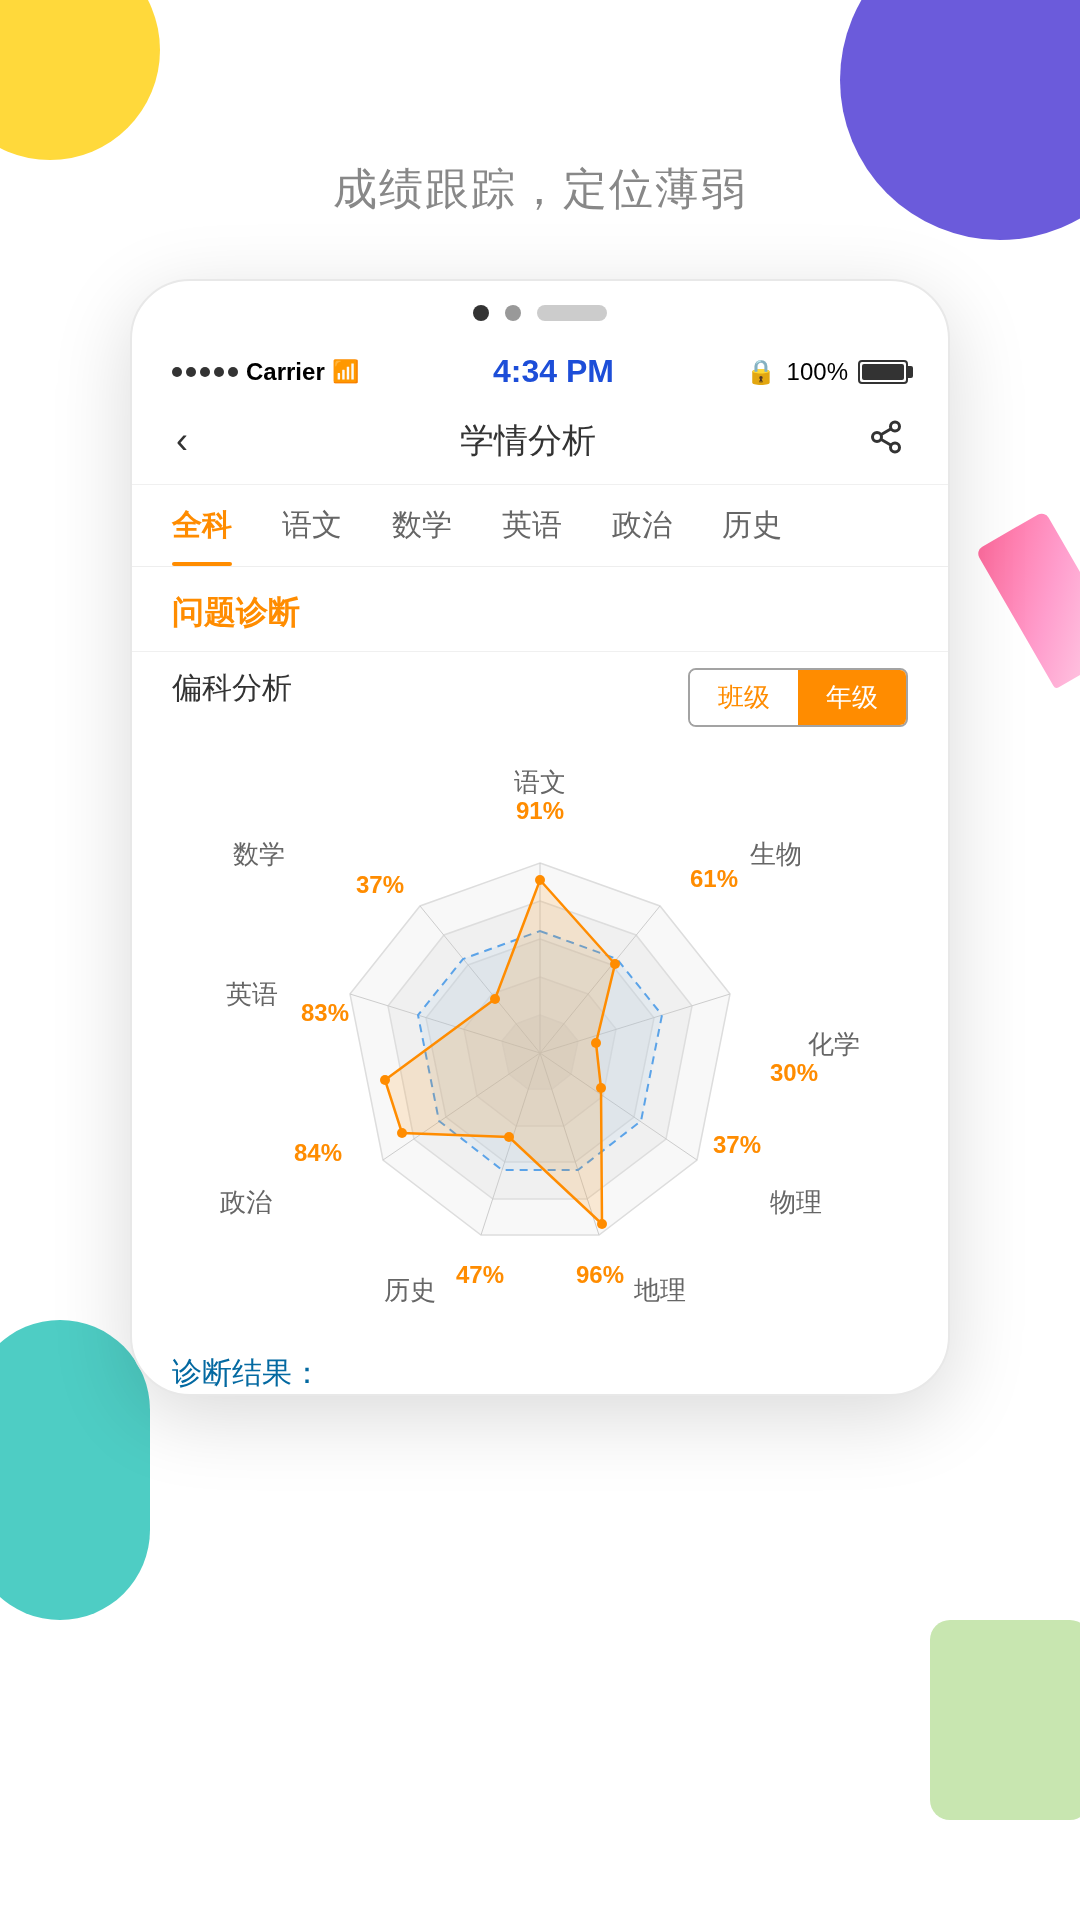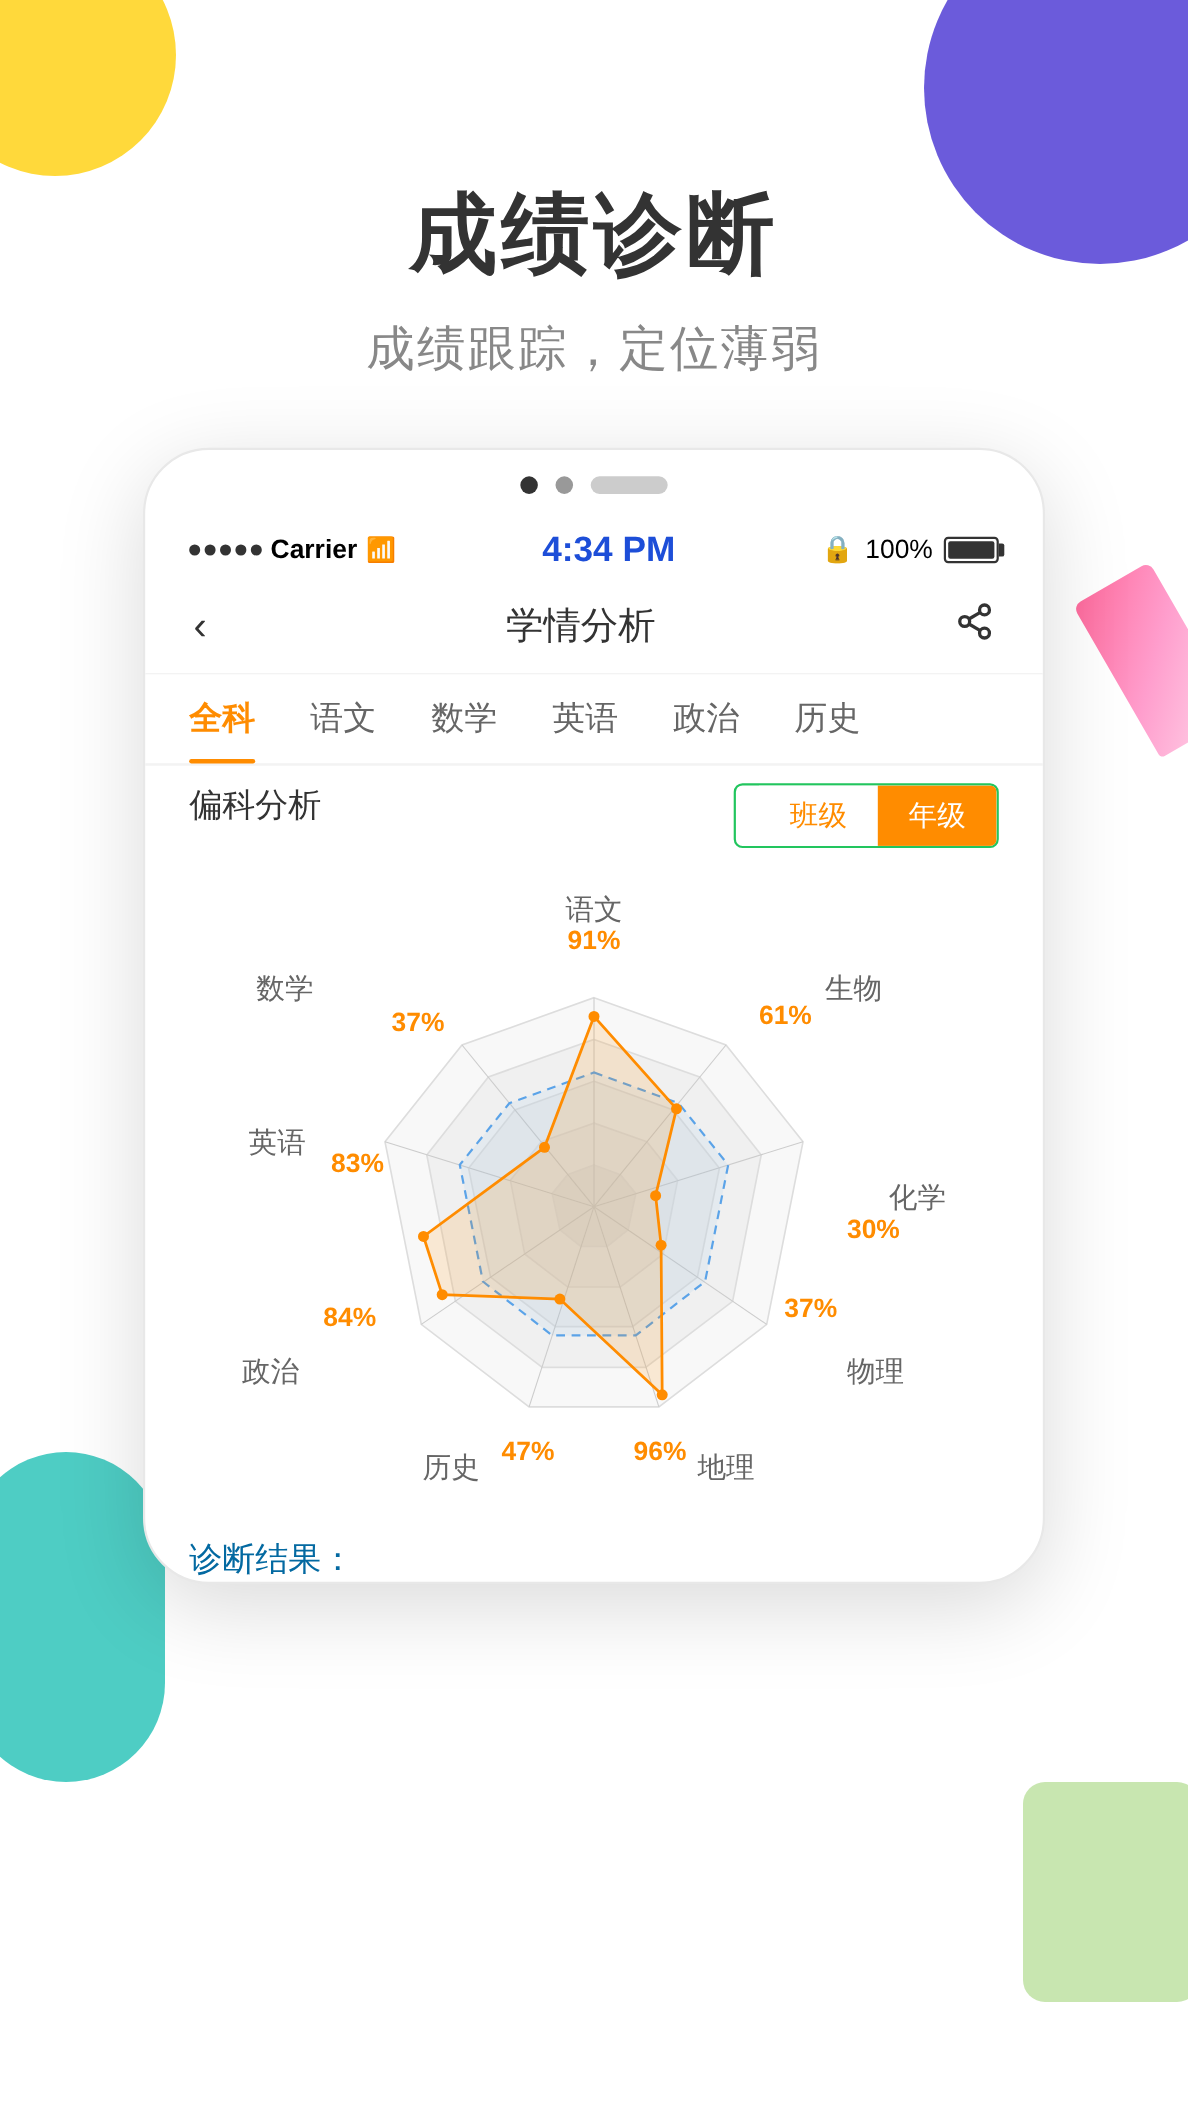--- a/index.html
+++ b/index.html
@@ -260,24 +260,23 @@
       align-items: flex-start;
       padding: 16px 40px;
       border-top: 1px solid #f0f0f0;
     }
     .analysis-label {
       font-size: 30px;
       color: #333;
     }
     .toggle-group {
       display: flex;
-      border: 2px solid #22c55e;
+      border: 2px solid #a3a3a3;
       border-radius: 8px;
       overflow: hidden;
-      padding-left: 21px;
     }
     .toggle-item {
       padding: 10px 28px;
       font-size: 26px;
       cursor: pointer;
     }
     .toggle-item.inactive {
       background: #fff;
       color: #FF8C00;
     }
@@ -325,21 +324,20 @@
 </head>
 <body>
 
 <div class="bg-yellow"></div>
 <div class="bg-purple"></div>
 <div class="bg-teal"></div>
 <div class="bg-green"></div>
 <div class="bg-pink-pencil"></div>
 
 <div class="hero">
-  <div class="hero-title">成绩诊断</div>
   <div class="hero-subtitle">成绩跟踪，定位薄弱</div>
 </div>
 
 <div class="phone-wrapper">
   <div class="phone">
 
     <div class="pagination">
       <div class="dot active"></div>
       <div class="dot"></div>
       <div class="dot line"></div>
@@ -385,20 +383,21 @@
 
     <div class="tab-bar">
       <div class="tab-item active">全科</div>
       <div class="tab-item">语文</div>
       <div class="tab-item">数学</div>
       <div class="tab-item">英语</div>
       <div class="tab-item">政治</div>
       <div class="tab-item">历史</div>
     </div>
 
+    <div class="section-title">问题诊断</div>
 
     <div class="analysis-header">
       <div class="analysis-label">偏科分析</div>
       <div class="toggle-group">
         <div class="toggle-item inactive">班级</div>
         <div class="toggle-item active">年级</div>
       </div>
     </div>
 
 

